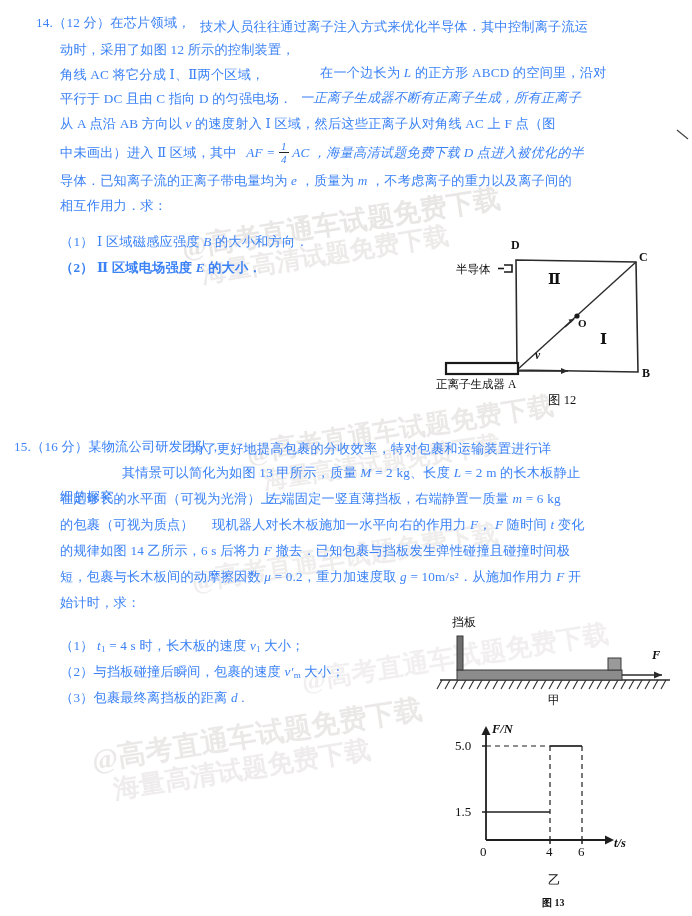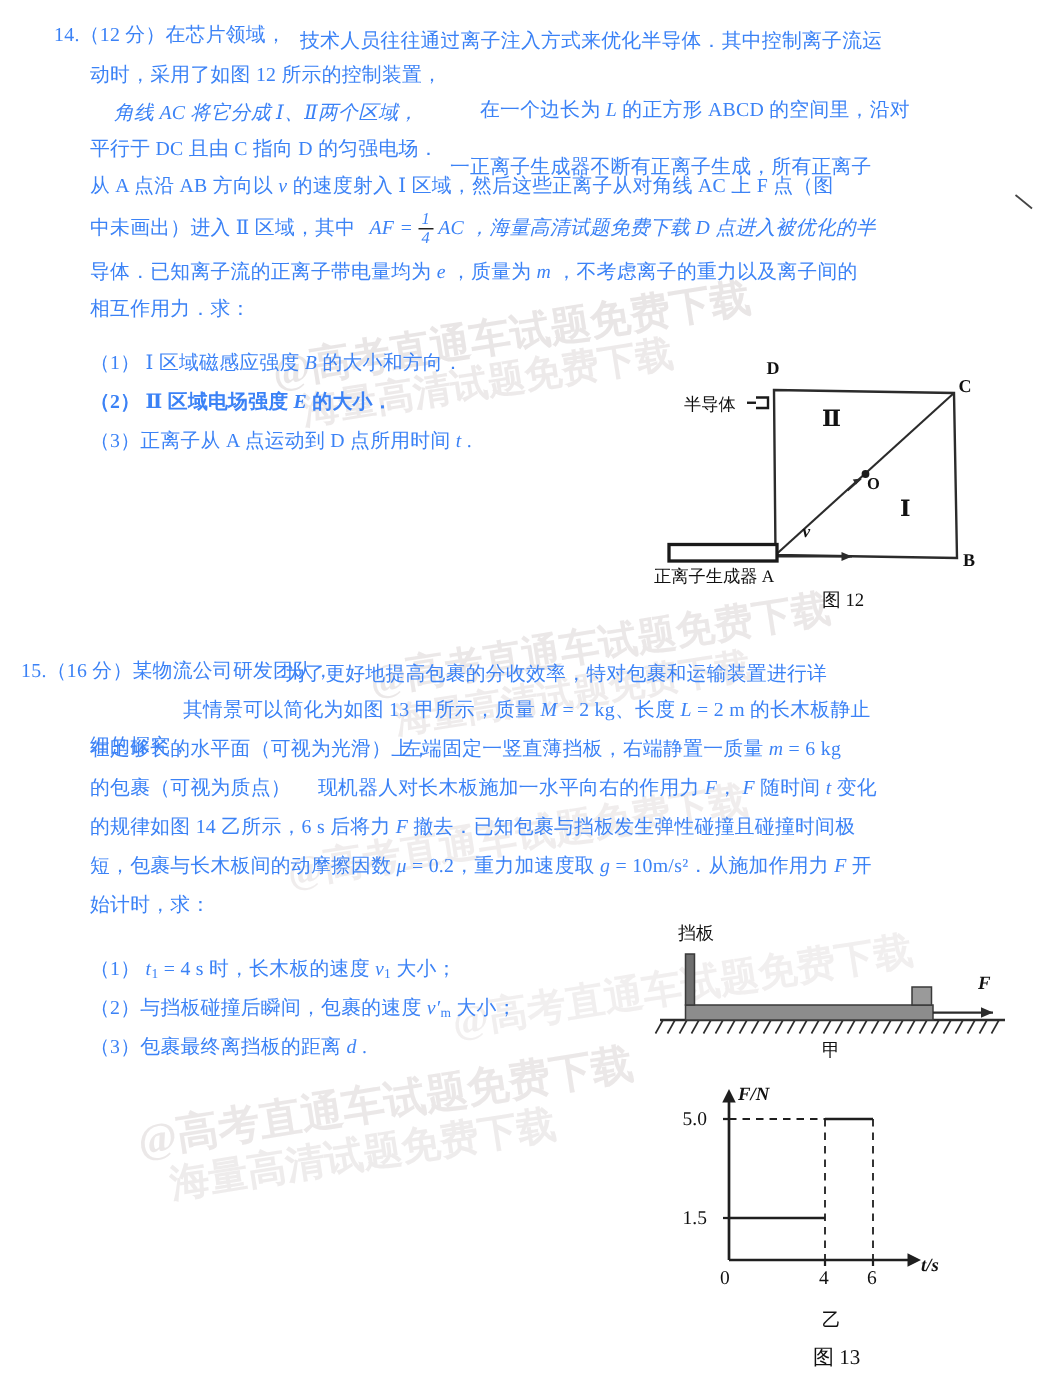--- a/index.html
+++ b/index.html
@@ -74,24 +74,24 @@
   <div class="qblock" style="left:0;top:0;width:692px;height:350px;">
 
     <div class="line" style="left:36px;top:14px;"><span>14.（12 分）在芯片领域，</span></div>
     <div class="line" style="left:200px;top:18px;"><span>技术人员往往通过离子注入方式来优化半导体．其中控制离子流运</span></div>
 
     <div class="line" style="left:60px;top:41px;"><span>动时，采用了如图 12 所示的控制装置，</span></div>
     <div class="line" style="left:320px;top:64px;"><span>在一个边长为</span>
          <i class="v">L</i>
          <span>的正方形 ABCD 的空间里，沿对</span></div>
 
-    <div class="line" style="left:76px;top:66px;font-style:italic;"><span>角线 AC 将它分成 Ⅰ、Ⅱ两个区域，</span></div>
+    <div class="line" style="left:60px;top:66px;"><span>角线 AC 将它分成 Ⅰ、Ⅱ两个区域，</span></div>
 
     <div class="line" style="left:60px;top:90px;"><span>平行于 DC 且由 C 指向 D 的匀强电场．</span></div>
-    <div class="line" style="left:300px;top:102px;"><span>一正离子生成器不断有正离子生成，所有正离子</span></div>
+    <div class="line" style="left:300px;top:89px;font-style:italic;"><span>一正离子生成器不断有正离子生成，所有正离子</span></div>
 
     <div class="line" style="left:60px;top:115px;"><span>从 A 点沿 AB 方向以</span>
          <i class="v">v</i>
          <span>的速度射入 Ⅰ 区域，然后这些正离子从对角线 AC 上 F 点（图</span></div>
 
     <div class="line" style="left:60px;top:141px;"><span>中未画出）进入 Ⅱ 区域，其中</span>
       <i class="v" style="margin-left:6px;">AF =</i>
       <span class="frac">
         <span class="n">1</span>
         <span class="d">4</span>
@@ -106,23 +106,20 @@
          <span>，不考虑离子的重力以及离子间的</span></div>
 
     <div class="line" style="left:60px;top:197px;"><span>相互作用力．求：</span></div>
 
     <div class="line" style="left:60px;top:233px;"><span>（1） Ⅰ 区域磁感应强度</span>
          <i class="v">B</i>
          <span>的大小和方向．</span></div>
     <div class="line" style="left:60px;top:259px;font-weight:bold;"><span>（2） Ⅱ 区域电场强度</span>
          <i class="v">E</i>
          <span>的大小．</span></div>
-    <div class="line" style="left:60px;top:285px;"><span>（3）正离子从 A 点运动到 D 点所用时间</span>
-         <i class="v">t</i>
-         <span>.</span></div>
   </div>
 
   <svg class="edgemark" viewBox="0 0 14 14">
     <path d="M1 2 L12 11" stroke="#444" stroke-width="1.2" fill="none"></path>
   </svg>
 
   <div class="fig12">
     <svg width="264" height="172" viewBox="0 0 264 172">
 
       <polygon points="88,24 208,26 210,136 89,134" fill="none" stroke="#2b2b2b" stroke-width="1.6"></polygon>
@@ -292,16 +289,16 @@
     <span class="figlabel" style="left:184px;top:124px;font-style:italic;font-weight:bold;font-size:12.5px;">t/s</span>
 
     <span class="figlabel" style="left:25px;top:26px;font-size:13px;">5.0</span>
     <span class="figlabel" style="left:25px;top:92px;font-size:13px;">1.5</span>
 
     <span class="figlabel" style="left:50px;top:132px;font-size:13px;">0</span>
     <span class="figlabel" style="left:116px;top:132px;font-size:13px;">4</span>
     <span class="figlabel" style="left:148px;top:132px;font-size:13px;">6</span>
 
     <span class="figlabel" style="left:118px;top:160px;font-size:12.5px;">乙</span>
-    <span class="figlabel" style="left:112px;top:184px;font-size:14px;">图 13</span>
+    <span class="figlabel" style="left:112px;top:184px;font-size:10px;font-weight:bold;">图 13</span>
   </div>
 
 </div>
 
 </body></html>

